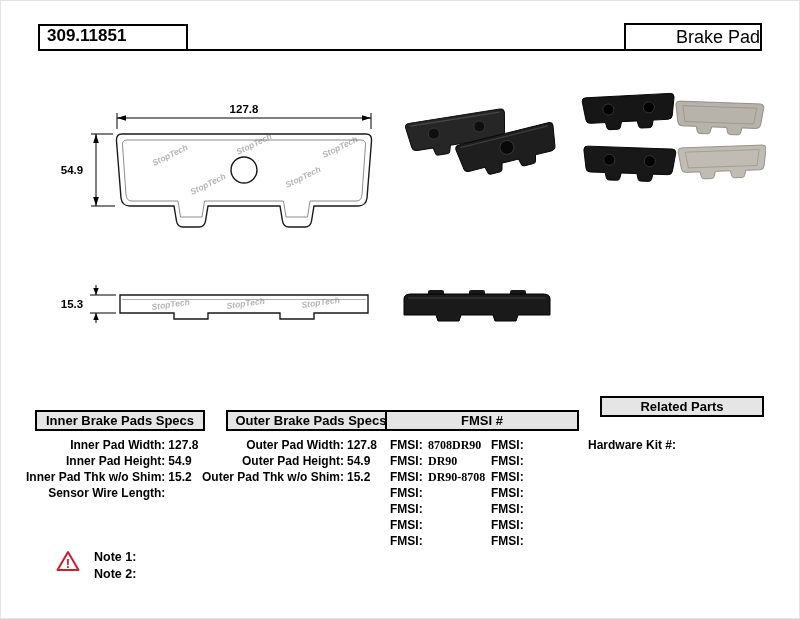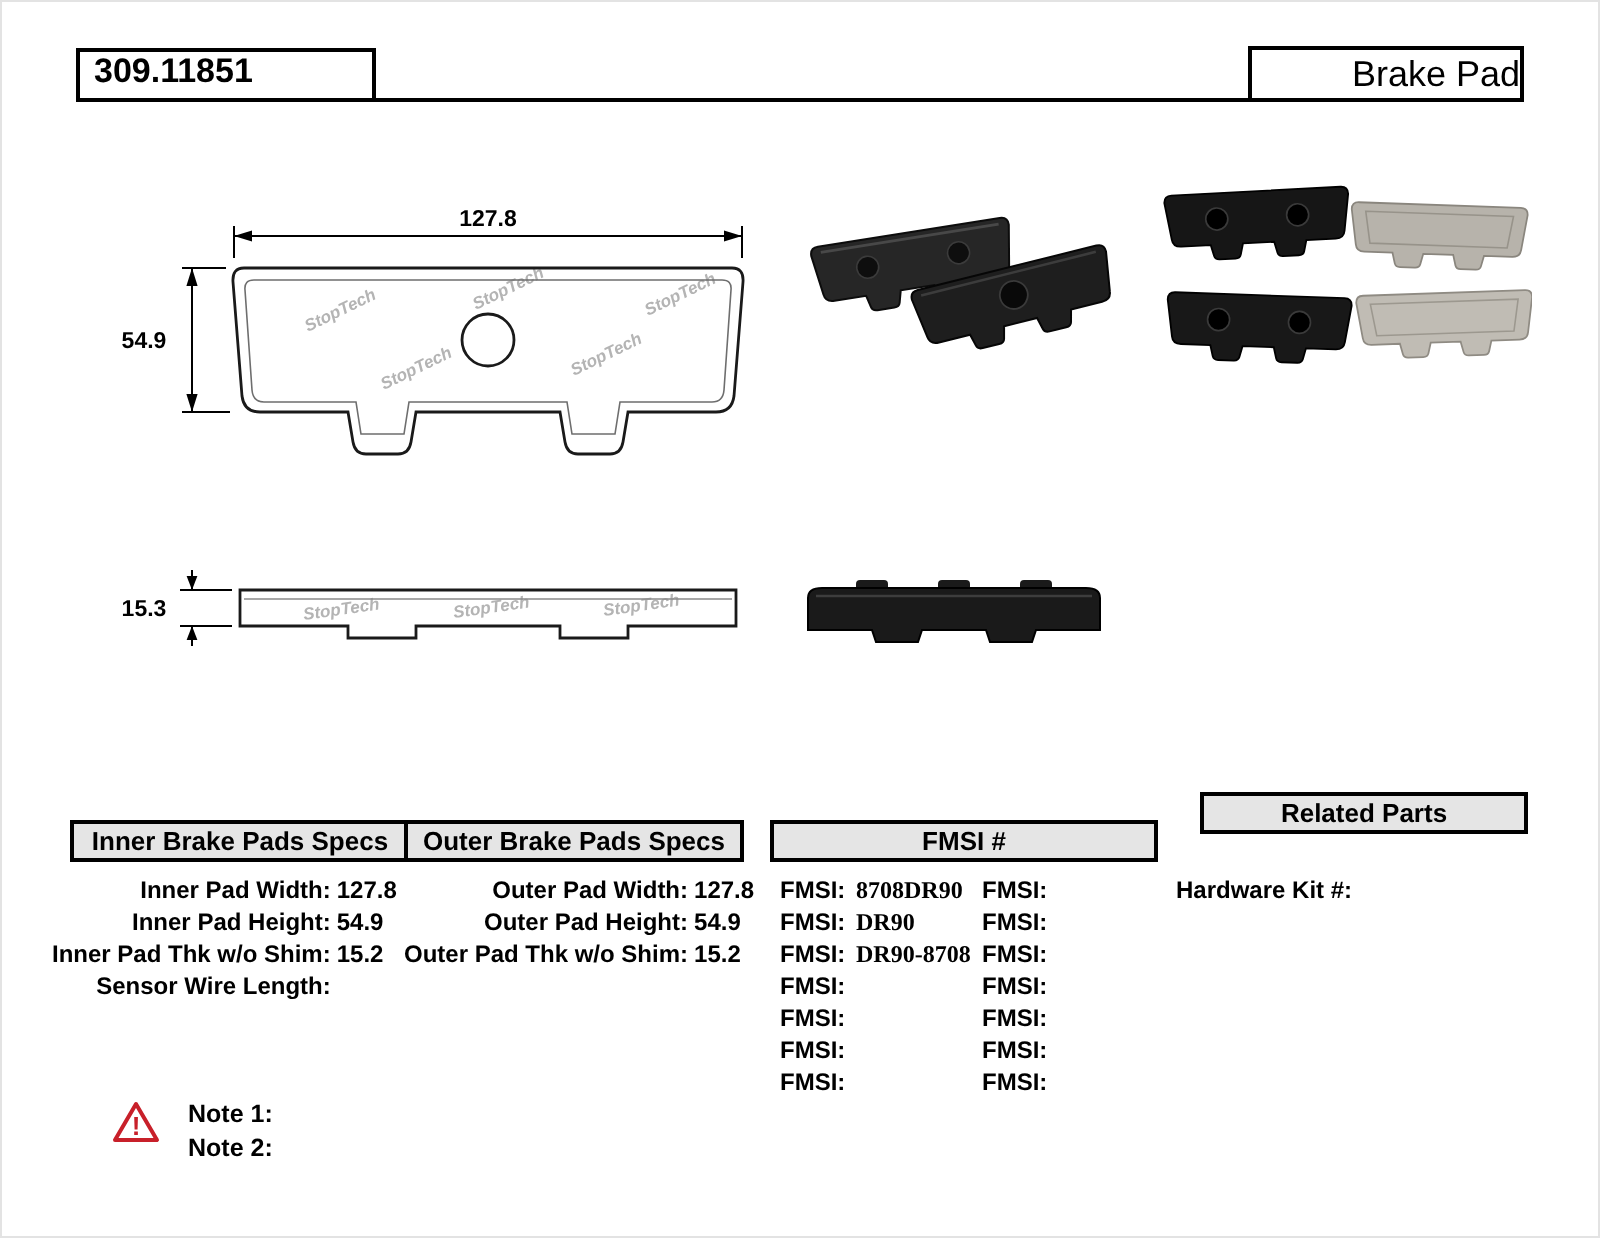--- a/index.html
+++ b/index.html
@@ -151,21 +151,21 @@
     <rect x="32" y="3" width="16" height="7" rx="2" fill="#1a1a1a"></rect>
     <rect x="73" y="3" width="16" height="7" rx="2" fill="#1a1a1a"></rect>
     <rect x="114" y="3" width="16" height="7" rx="2" fill="#1a1a1a"></rect>
     <path d="M 8 12 Q 8 7 15 7 L 147 7 Q 154 7 154 12 L 154 28 L 122 28 L 120 34 L 99 34 L 97 28 L 65 28 L 63 34 L 42 34 L 40 28 L 8 28 Z" fill="#1a1a1a" stroke="#000" stroke-width="1"></path>
     <line x1="12" y1="11" x2="150" y2="11" stroke="#4d4d4d" stroke-width="1.2" opacity="0.7"></line>
   </svg>
 
   <div class="box-title abs" style="left:35px;top:410px;width:170px">
     <span>Inner Brake Pads Specs</span>
   </div>
-  <div class="box-title abs" style="left:202px;top:410px;width:170px">
+  <div class="box-title abs" style="left:226px;top:410px;width:170px">
     <span>Outer Brake Pads Specs</span>
   </div>
   <div class="box-title abs" style="left:385px;top:410px;width:194px">
     <span>FMSI #</span>
   </div>
   <div class="box-title abs" style="left:600px;top:396px;width:164px">
     <span>Related Parts</span>
   </div>
 
   <div class="spec-table abs" style="left:26px;top:437px">

